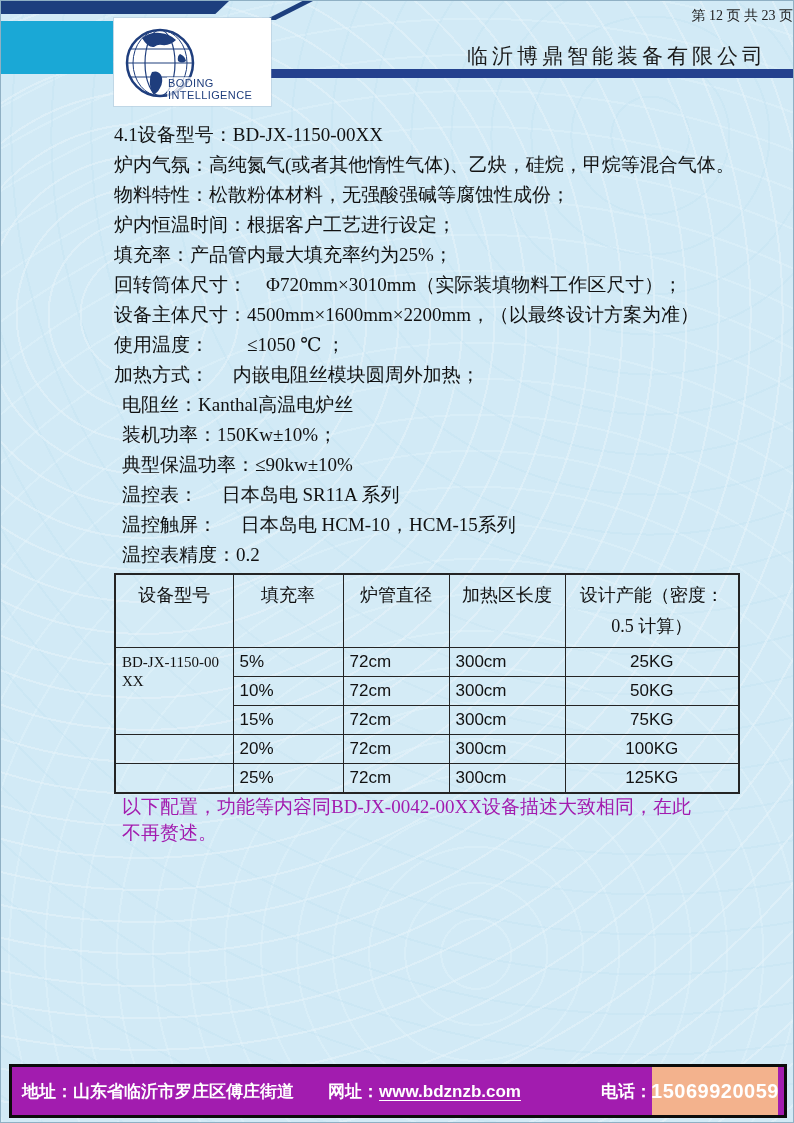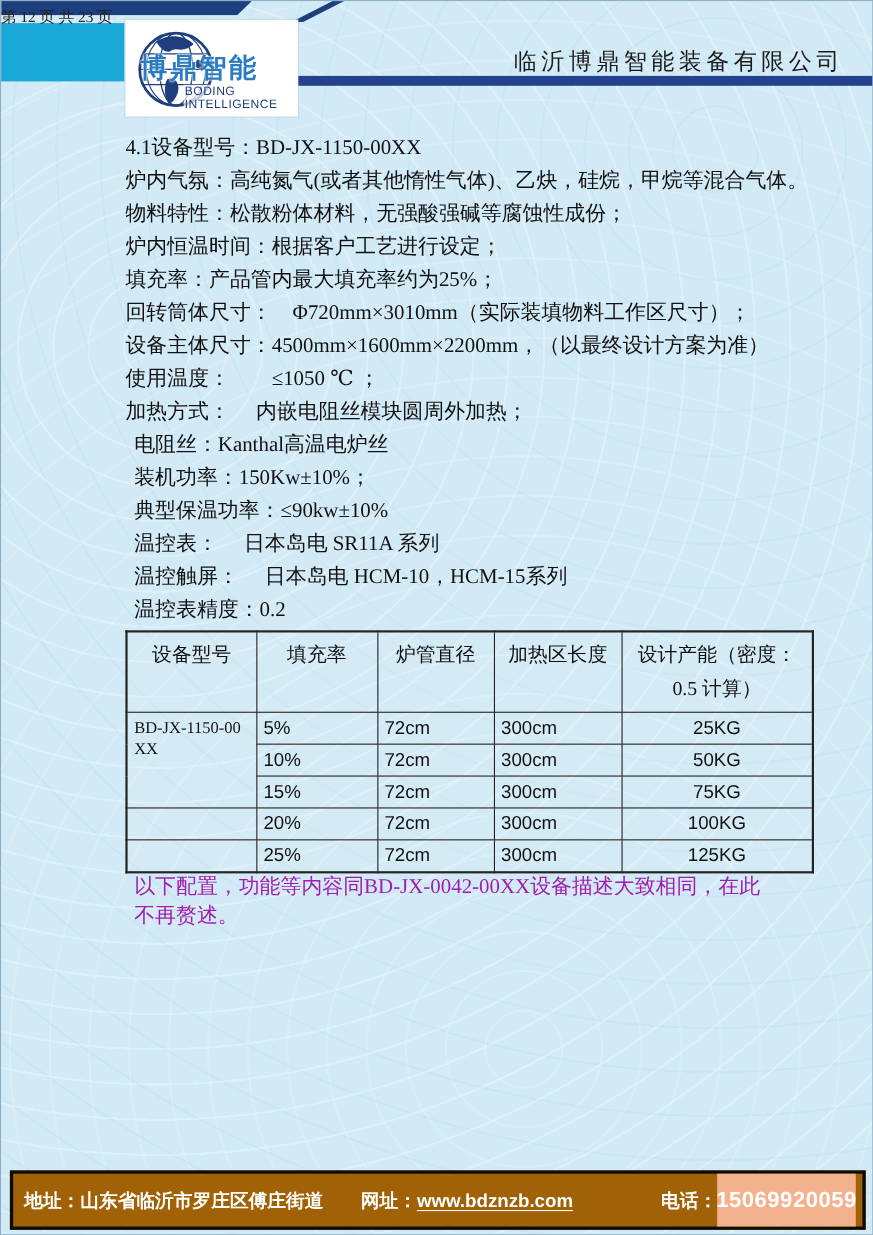--- a/index.html
+++ b/index.html
@@ -26,21 +26,21 @@
     clip-path:polygon(0 0,100% 0,94% 100%,0 100%);
   }
   .band-slash{
     position:absolute; left:264px; top:0; width:48px; height:19px; background:#1d3f7e;
     clip-path:polygon(78% 0,100% 0,22% 100%,0 100%);
   }
   .teal-block{ position:absolute; left:0; top:20px; width:112px; height:53px; background:#1aa8d6; }
   .header-rule{ position:absolute; left:268px; top:68px; width:526px; height:9px; background:#24418e; }
 
   .page-indicator{
-    position:absolute; left:0; right:0; top:6px; text-align:left;
+    position:absolute; left:0; right:0; top:6px; text-align:right;
     font-size:14px; color:#222; font-family:"Liberation Serif",serif;
   }
   .company-name{
     position:absolute; right:26px; top:41px;
     font-size:21px; letter-spacing:4px; color:#1a1a1a;
     font-family:"Liberation Serif","DejaVu Serif",serif; font-weight:500;
   }
 
   
   .logo-box{
@@ -92,21 +92,21 @@
 
   .closing-note{
     padding-left:8px; width:588px;
     font-size:19px; line-height:26px; color:#a21caf;
     font-family:"Liberation Serif","DejaVu Serif",serif;
   }
 
   
   .footer-bar{
     position:absolute; left:8px; top:1063px; width:778px; height:54px;
-    background:#a16207; border:3px solid #0c0c0c;
+    background:#a21caf; border:3px solid #0c0c0c;
     display:flex; align-items:center; color:#ffffff;
     font-family:"Liberation Sans",sans-serif; font-weight:bold; font-size:17px;
   }
   .footer-bar .addr{ margin-left:10px; white-space:nowrap; }
   .footer-bar .web{ margin-left:34px; white-space:nowrap; }
   .footer-bar .web-url{ text-decoration:underline; text-underline-offset:3px; cursor:pointer; }
   .footer-bar .phone-label{ margin-left:auto; white-space:nowrap; }
   .phone-box{
     margin-left:0; margin-right:6px; height:48px; width:126px;
     background:#f3b28d; display:flex; align-items:center; justify-content:center;
@@ -131,21 +131,20 @@
       <circle cx="38" cy="39" r="33" fill="none" stroke="#1f3e7d" stroke-width="2.5"></circle>
       <ellipse cx="38" cy="39" rx="15" ry="33" fill="none" stroke="#1f3e7d" stroke-width="1.2"></ellipse>
       <ellipse cx="38" cy="39" rx="27" ry="33" fill="none" stroke="#1f3e7d" stroke-width="1"></ellipse>
       <line x1="9" y1="25" x2="67" y2="25" stroke="#1f3e7d" stroke-width="1.2"></line>
       <line x1="5" y1="39" x2="71" y2="39" stroke="#1f3e7d" stroke-width="1.2"></line>
       <line x1="9" y1="53" x2="67" y2="53" stroke="#1f3e7d" stroke-width="1.2"></line>
       <path d="M20 14 q8 -6 18 -5 q10 1 16 7 q-6 6 -14 5 q-4 -1 -8 2 q-6 1 -12 -9z" fill="#1f3e7d"></path>
       <path d="M30 48 q6 -2 9 3 q3 6 -1 13 q-3 6 -7 6 q-4 -8 -3 -14 q0 -5 2 -8z" fill="#1f3e7d"></path>
       <path d="M58 30 q5 2 6 7 q-4 3 -8 0 q-1 -5 2 -7z" fill="#1f3e7d"></path>
     </svg>
-    <div class="logo-cn">博鼎智能</div>
     <div class="logo-en">BODING INTELLIGENCE</div>
   </div>
 
   <div class="content">
     <p class="spec-line">4.1设备型号：BD-JX-1150-00XX</p>
     <p class="spec-line">炉内气氛：高纯氮气(或者其他惰性气体)、乙炔，硅烷，甲烷等混合气体。</p>
     <p class="spec-line">物料特性：松散粉体材料，无强酸强碱等腐蚀性成份；</p>
     <p class="spec-line">炉内恒温时间：根据客户工艺进行设定；</p>
     <p class="spec-line">填充率：产品管内最大填充率约为25%；</p>
     <p class="spec-line">回转筒体尺寸：　Φ720mm×3010mm（实际装填物料工作区尺寸）；</p>

